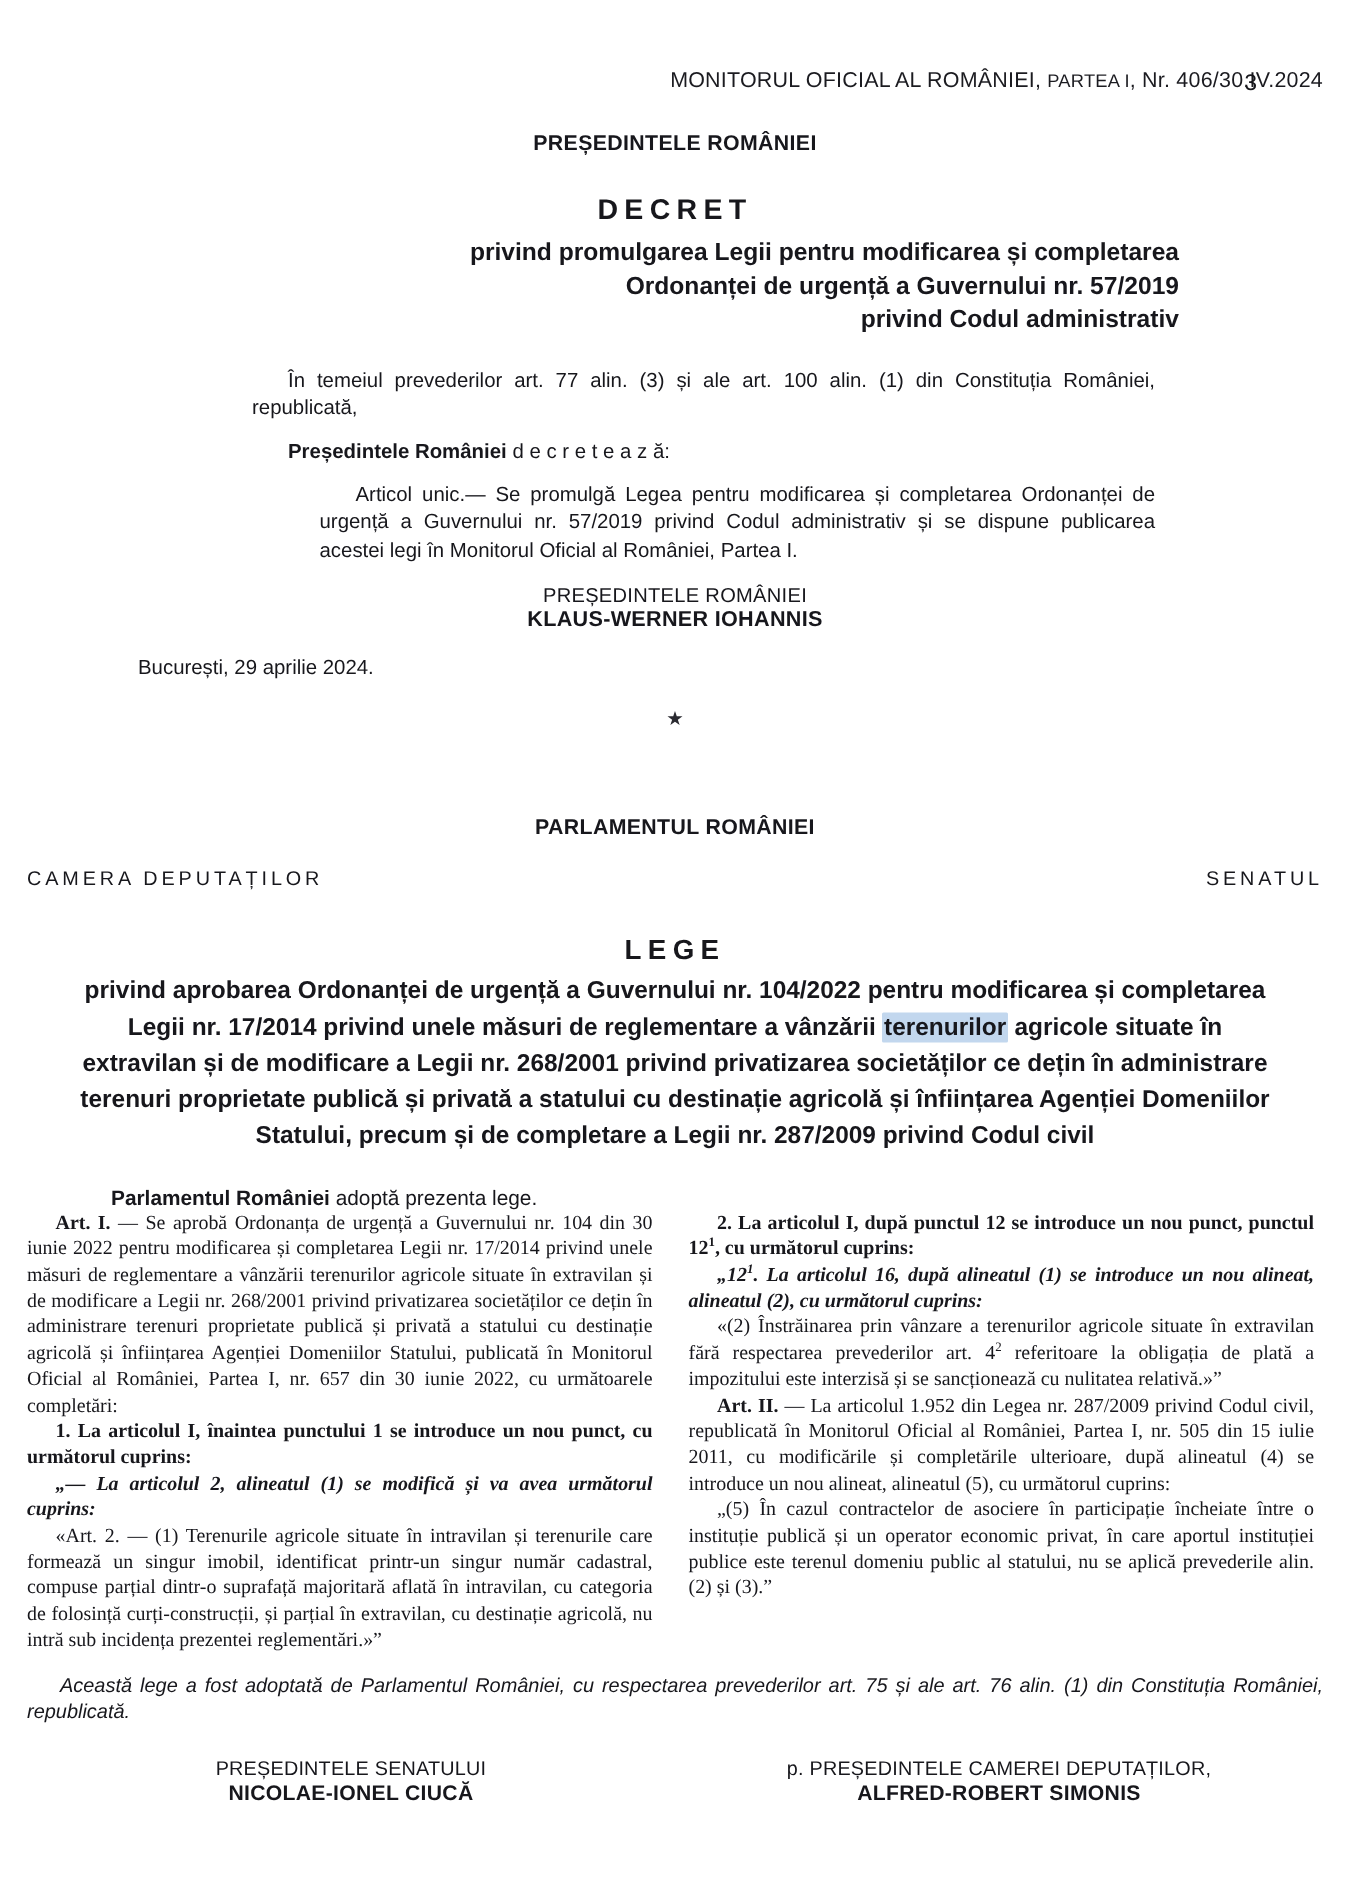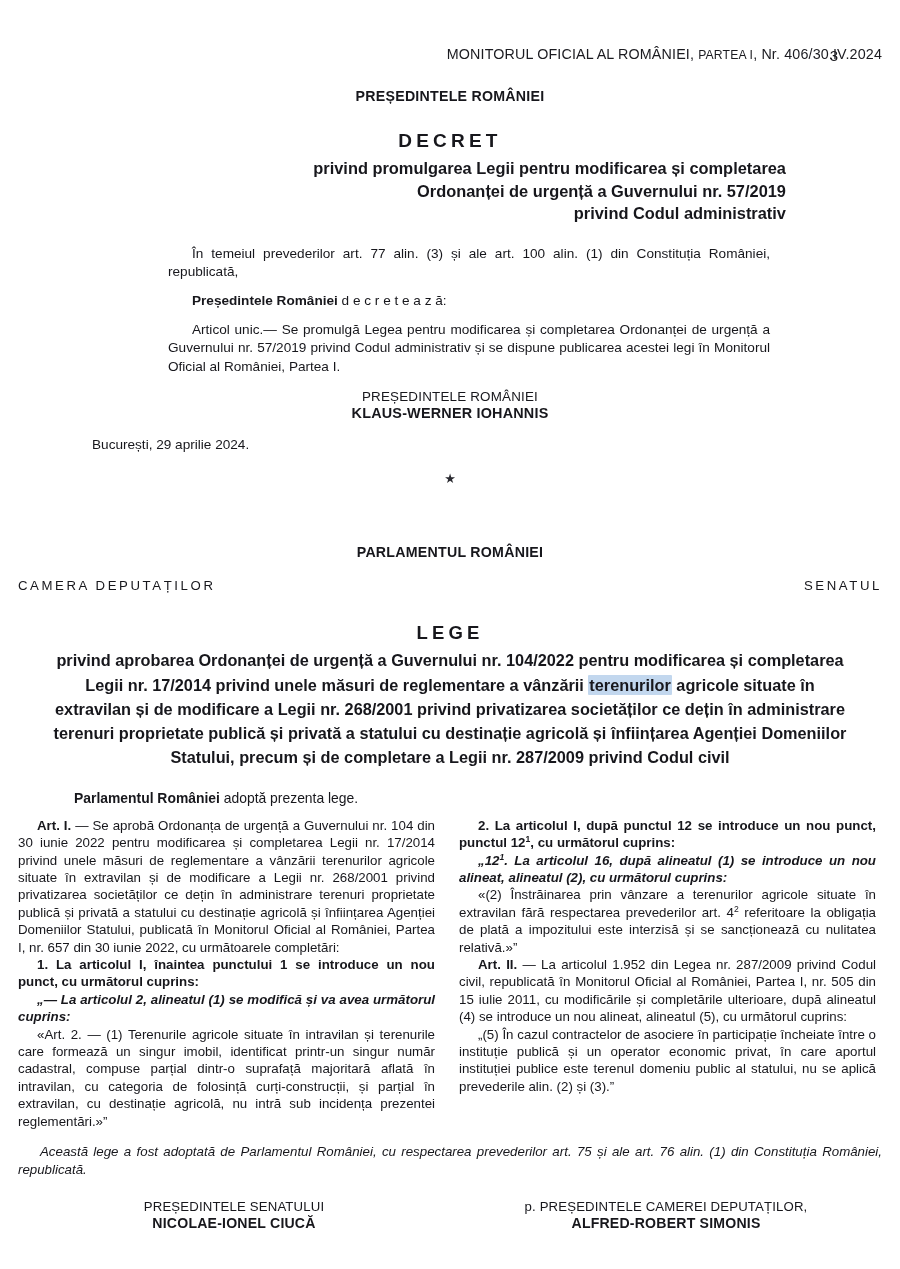--- a/index.html
+++ b/index.html
@@ -78,21 +78,21 @@
   .decree-body {
     margin: 20px 112px 0 150px;
     font-size: 13.6px;
     line-height: 18.2px;
     text-align: justify;
   }
   .decree-body p {
     margin: 0 0 11px 0;
     text-indent: 24px;
   }
-  .decree-body p:last-child { margin-bottom: 0; }
+  .decree-body p:last-child { margin-bottom: 0; margin-left: 45px; }
   .decree-body .nojust { text-align: left; }
 
   .sig-block {
     text-align: center;
     margin-top: 13px;
     font-size: 13.4px;
     line-height: 16.5px;
   }
   .sig-role { letter-spacing: 0.2px; }
   .sig-name { font-weight: bold; font-size: 14.4px; letter-spacing: 0.2px; }
@@ -153,21 +153,21 @@
 
   .adopt-line {
     margin: 20px 0 0 56px;
     font-size: 13.9px;
   }
 
   
   .cols {
     display: flex;
     gap: 24px;
-    margin-top: 11px;
+    font-family: Liberation Serif, serif;
   }
   .col {
     width: 417px;
     font-size: 13.3px;
     line-height: 17.4px;
     text-align: justify;
     text-justify: inter-word;
   }
   .col p {
     margin: 0;

